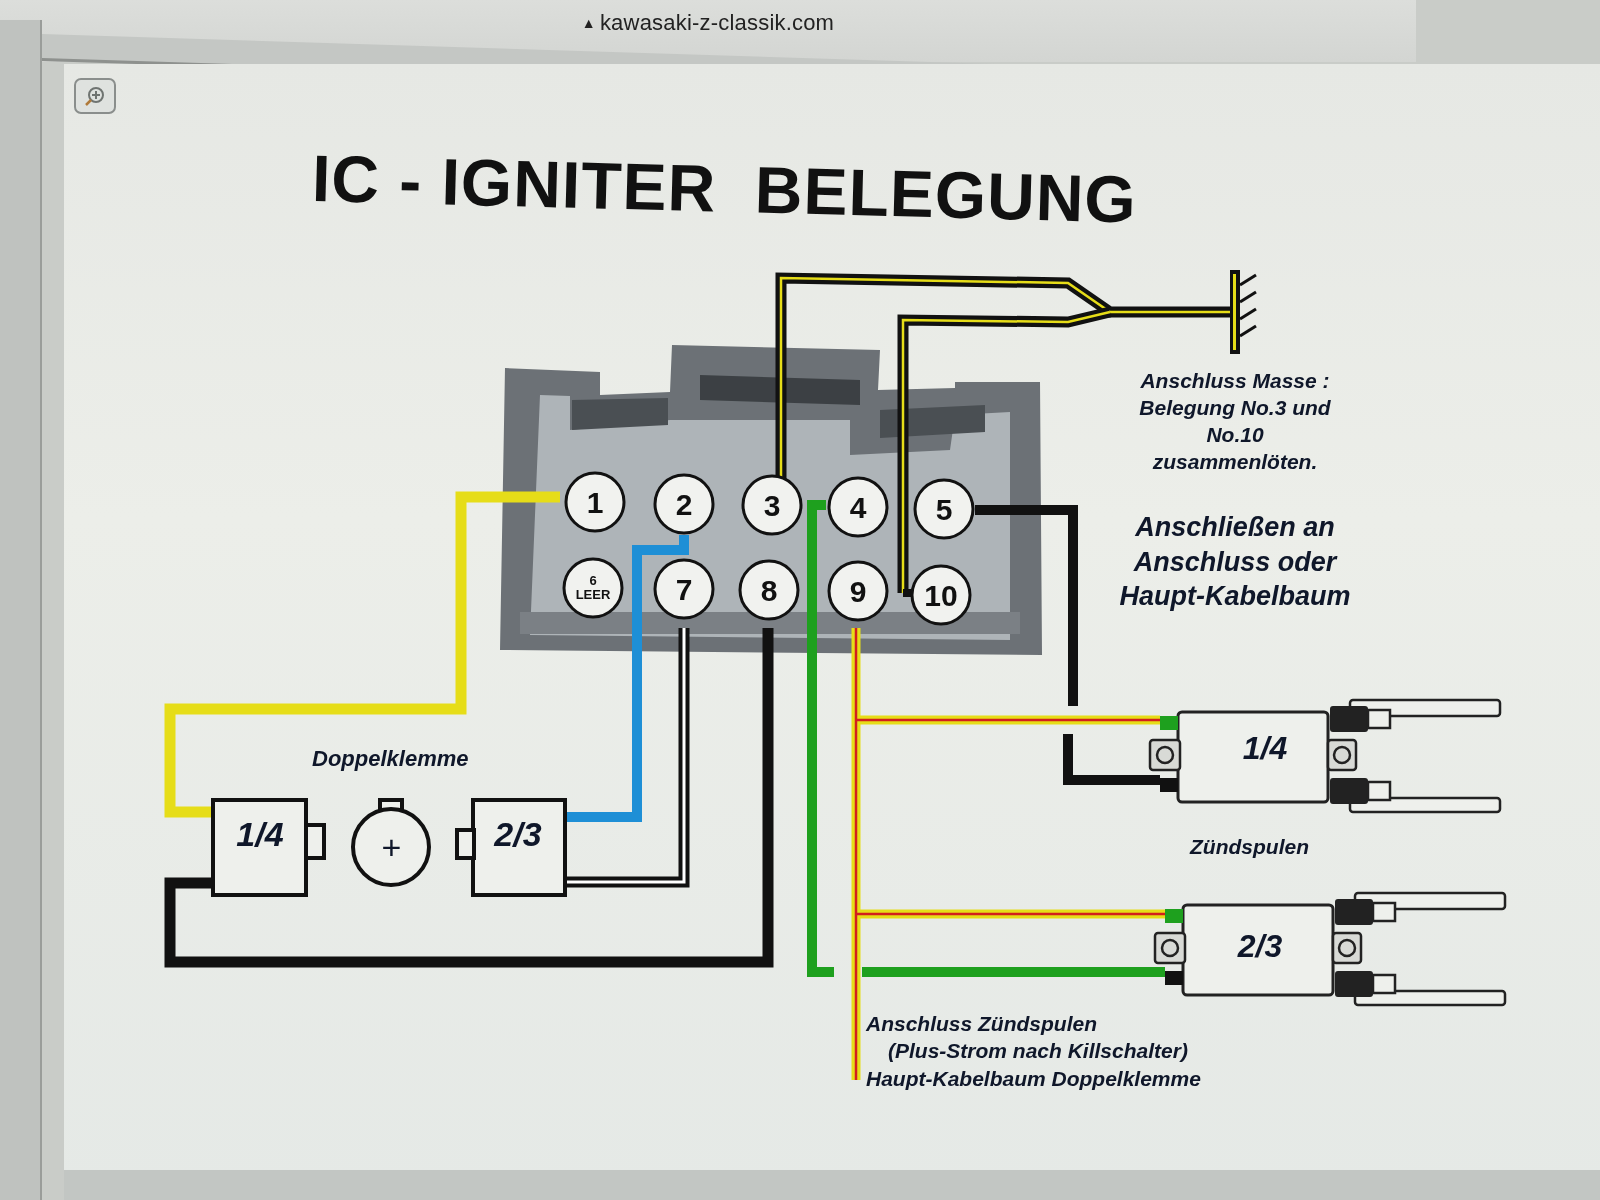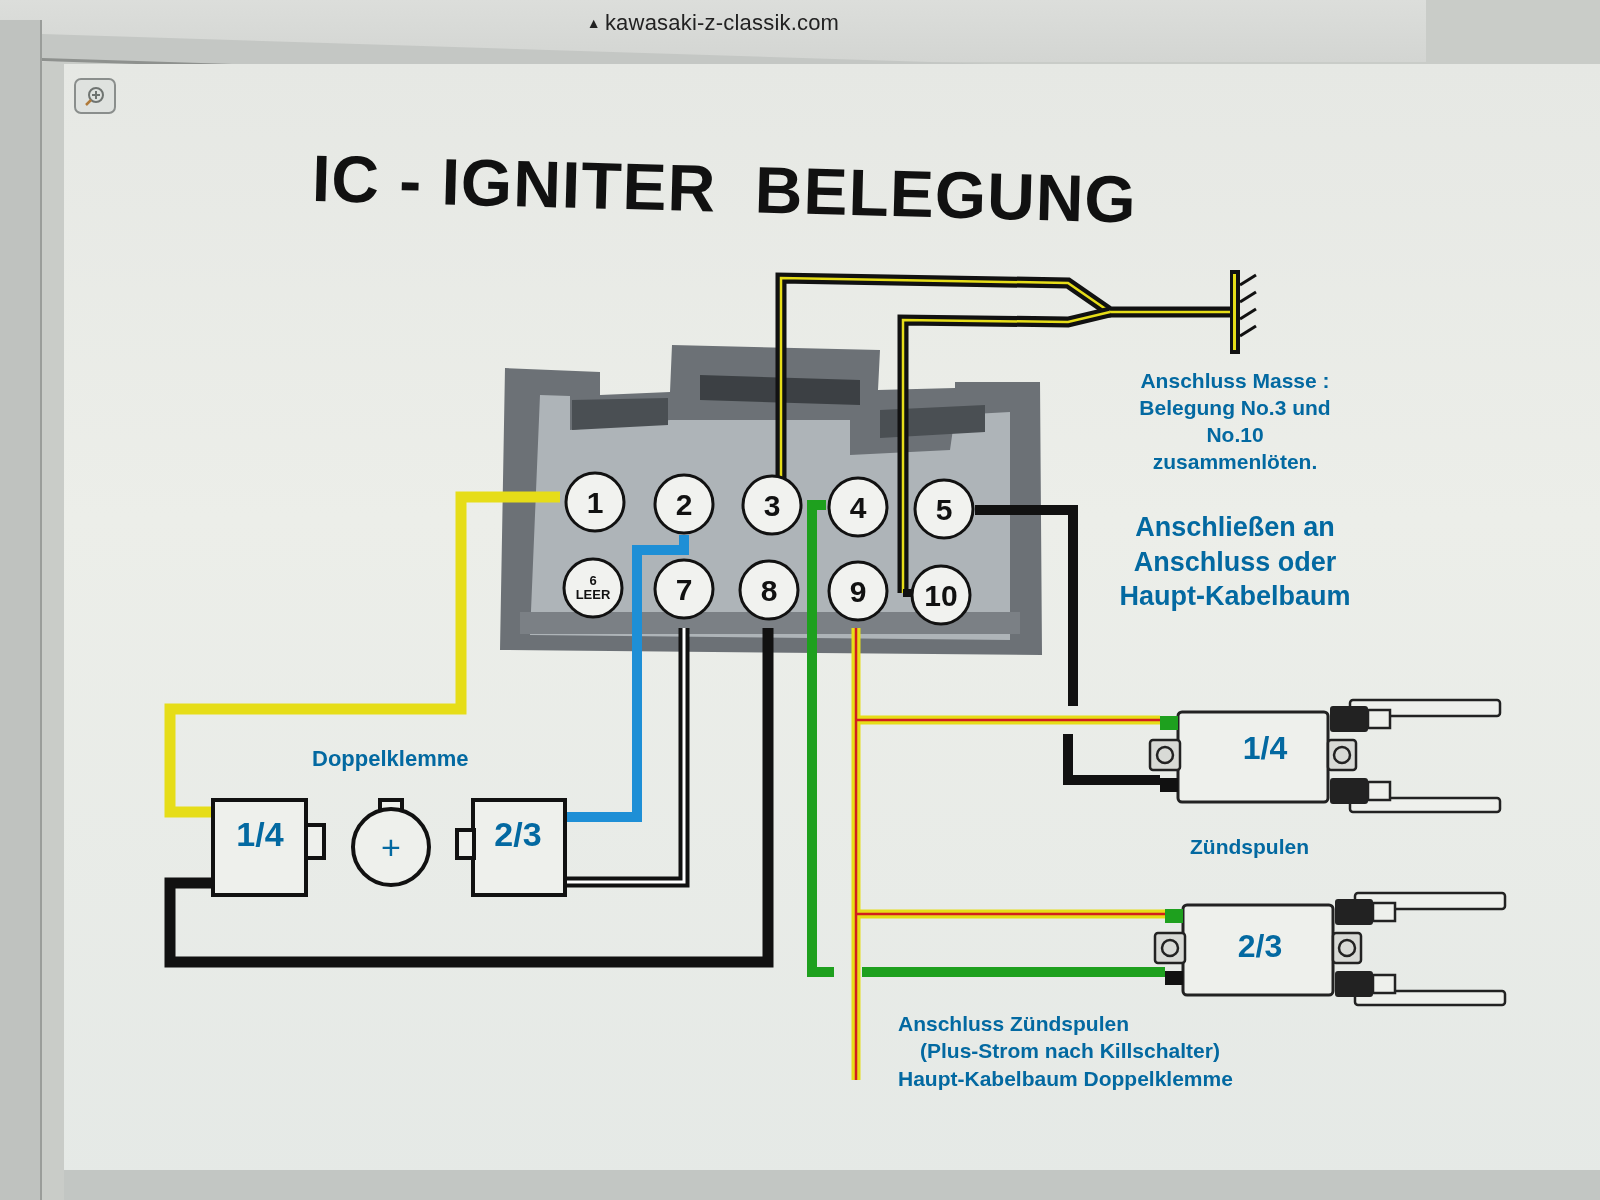--- a/index.html
+++ b/index.html
@@ -5,21 +5,20 @@
   html, body { margin:0; padding:0; }
   body {
     width:1600px; height:1200px; overflow:hidden;
     background:#c9ccc8;
     font-family:"Liberation Sans", sans-serif;
     position:relative;
   }
   .browser-bar {
     position:absolute; left:0; top:0; width:1416px; height:62px;
     background:linear-gradient(#dcdedb,#d3d5d2);
-    padding-left:10px;
   }
   .url {
     position:absolute; left:0; right:0; top:10px; text-align:center;
     font-size:22px; color:#222; letter-spacing:0.2px;
   }
   .url .lock { font-size:14px; margin-right:4px; vertical-align:2px; }
   .left-gutter {
     position:absolute; left:0; top:20px; width:40px; height:1180px;
     background:#bfc2bf; border-right:2px solid #9a9d9a;
   }
@@ -36,22 +35,23 @@
     position:absolute; left:74px; top:78px; width:38px; height:32px;
     border:2px solid #8a8e8c; border-radius:7px; background:#dfe2df;
     display:flex; align-items:center; justify-content:center; cursor:pointer;
   }
   .title {
     position:absolute; left:312px; top:140px; font-size:66px; font-weight:bold;
     color:#111; white-space:pre; letter-spacing:1px;
     transform:rotate(1.5deg); transform-origin:left center;
   }
   .label {
-    position:absolute; font-weight:bold; color:#0369a1; text-align:center;
+    position:absolute; font-weight:bold; color:#0f172a; text-align:center;
     line-height:1.28;
+    font-style:italic;
   }
   .bottom-bar {
     position:absolute; left:64px; top:1170px; width:1536px; height:30px;
     background:#c2c6c3;
   }
   svg#diagram { position:absolute; left:0; top:0; }
   .pin-num { font-family:"Liberation Sans", sans-serif; font-weight:bold; }
 </style>
 </head>
 <body>
@@ -224,19 +224,19 @@
 
 <div class="label" style="left:312px;top:745px;font-size:22px;">Doppelklemme</div>
 <div class="label" style="left:228px;top:813px;width:64px;font-size:34px;">1/4</div>
 <div class="label" style="left:486px;top:813px;width:64px;font-size:34px;">2/3</div>
 <div class="label" style="left:376px;top:826px;width:30px;font-size:34px;font-weight:normal;">+</div>
 
 <div class="label" style="left:1190px;top:834px;font-size:21px;">Zündspulen</div>
 <div class="label" style="left:1230px;top:728px;width:70px;font-size:32px;">1/4</div>
 <div class="label" style="left:1225px;top:926px;width:70px;font-size:32px;">2/3</div>
 
-<div class="label" style="left:898px;top:1010px;width:400px;text-align:left;font-size:21px;line-height:1.3;">
+<div class="label" style="left:866px;top:1010px;width:400px;text-align:left;font-size:21px;line-height:1.3;">
   <div>Anschluss Zündspulen</div>
   <div style="padding-left:22px;">(Plus-Strom nach Killschalter)</div>
   <div>Haupt-Kabelbaum Doppelklemme</div>
 </div>
 
 <div class="bottom-bar"></div>
 
 </body></html>

